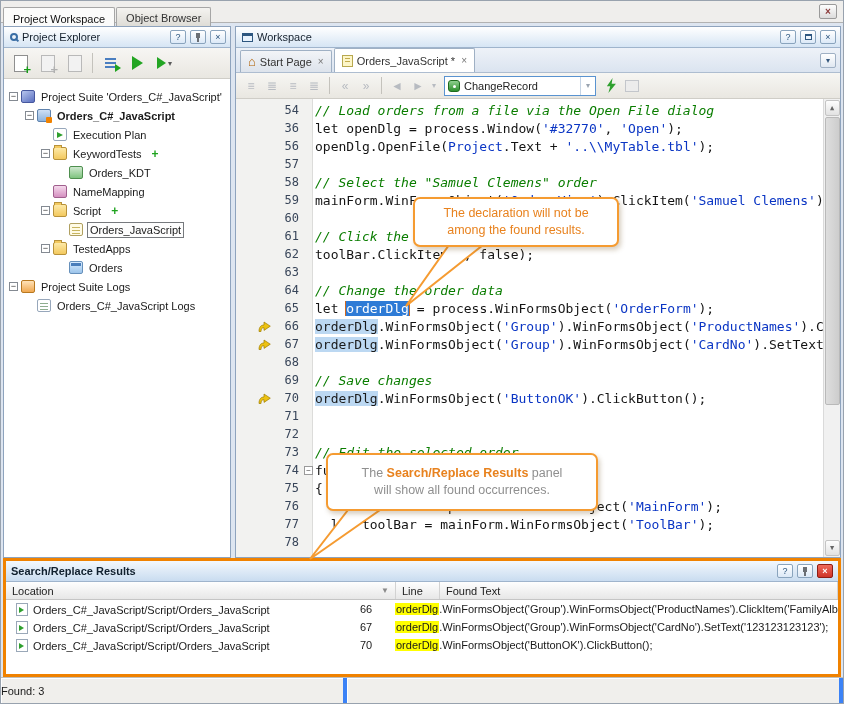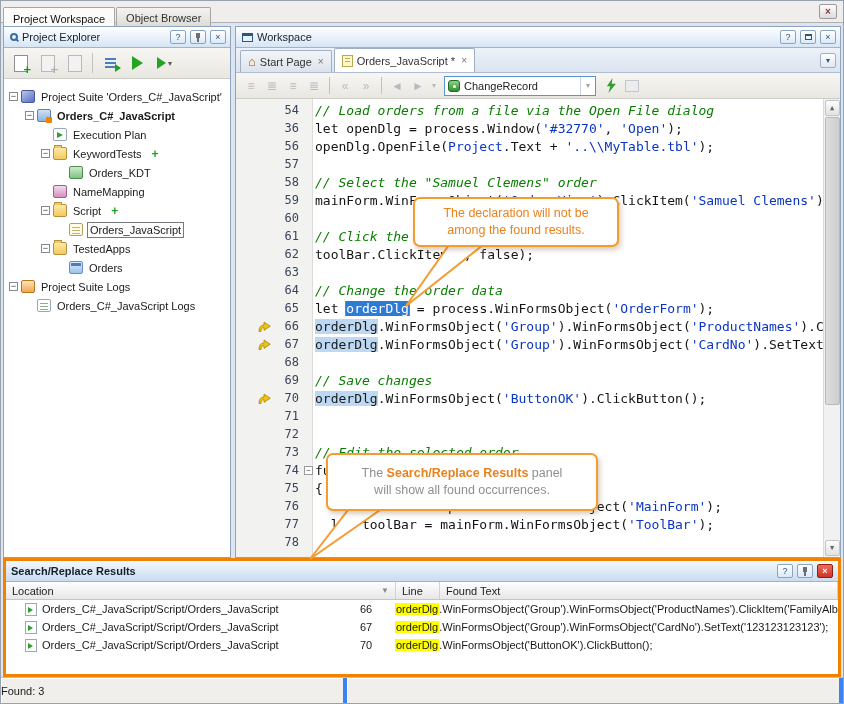--- a/index.html
+++ b/index.html
@@ -138,21 +138,21 @@
   .rhdr{height:21px;flex:none;background:linear-gradient(#f3f8fd,#c9dcf0);border-bottom:1px solid #9fb4cc;display:flex;align-items:center;gap:4px;padding:0 5px}
   .rtitle{flex:1;font-weight:bold;color:#10202e}
   .rcols{height:18px;flex:none;display:flex;background:linear-gradient(#fefefe,#e7e7e7);border-bottom:1px solid #c5c5c5;color:#222}
   .rc{display:flex;align-items:center;padding:0 6px;border-right:1px solid #d2d2d2;white-space:nowrap;overflow:hidden}
   .rc-loc{width:390px}
   .rc-line{width:44px}
   .rc-found{flex:1}
   .filt{margin-left:auto;font-size:8px;color:#8a8a8a}
   .rrows{flex:1;overflow:hidden}
   .rrow{height:18px;display:flex;align-items:center;white-space:nowrap}
-  .rloc{width:345px;flex:none;display:flex;align-items:center;gap:5px;padding-left:19px;overflow:hidden}
+  .rloc{width:345px;flex:none;display:flex;align-items:flex-end;gap:5px;padding-left:10px;overflow:hidden}
   .ricon{width:12px;height:13px;background:#fff;border:1px solid #9aa8b8;position:relative;flex:none}
   .ricon::after{content:"";position:absolute;left:2px;top:3px;border-left:5px solid #2fa02f;border-top:3px solid transparent;border-bottom:3px solid transparent}
   .rline{width:44px;flex:none;padding-left:9px}
   .rfound{flex:1;overflow:hidden}
   .match{background:#ffff00;border-bottom:1px solid #c23333;padding:0 1px}
 
   
   .statusbar{position:absolute;left:0;right:0;bottom:0;height:26px;background:#f0efec;border-top:1px solid #c0bfbb;display:flex;align-items:stretch}
   .sseg{display:flex;align-items:center;padding:0 0;border-right:4px solid #3b82f6;box-shadow:inset 1px 1px 0 #fff}
   .s1{width:346px}

